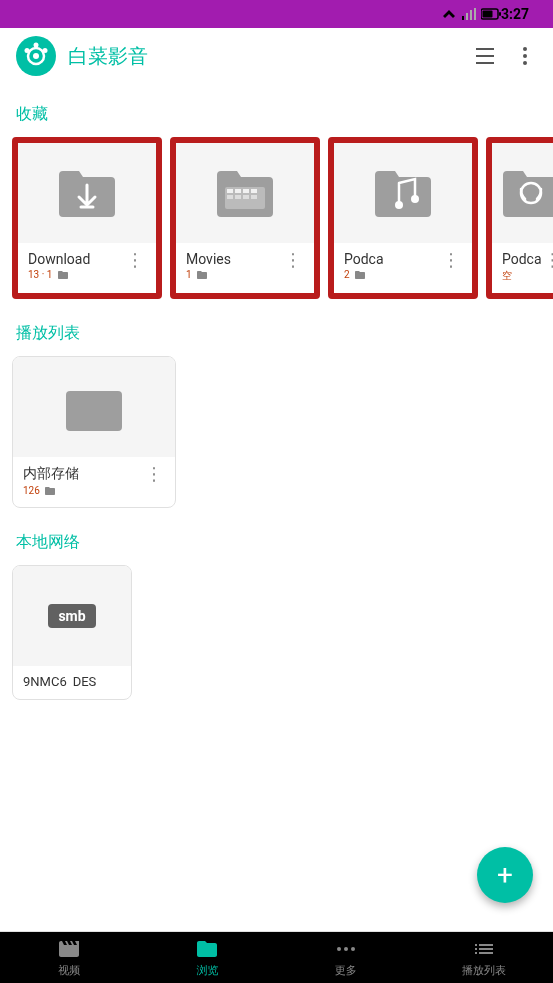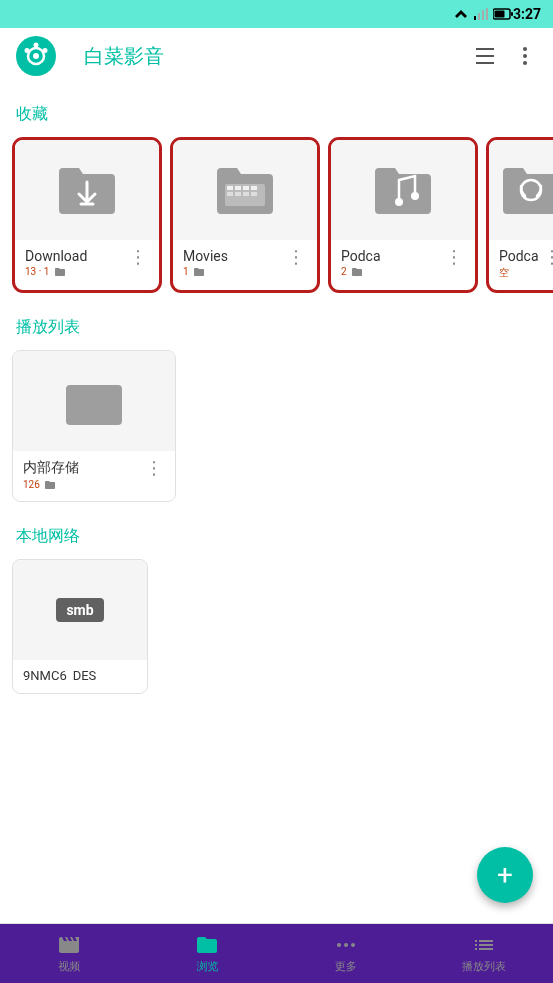--- a/index.html
+++ b/index.html
@@ -11,43 +11,43 @@
       display: flex;
       flex-direction: column;
       overflow-x: hidden;
     }
 
     
     .status-bar {
       display: flex;
       justify-content: flex-end;
       align-items: center;
-      padding: 6px 12px;
-      background: #5eead4;
+      padding: 6px 24px;
+      background: #a21caf;
       gap: 0;
       height: 28px;
     }
     .status-icons {
       display: flex;
       align-items: center;
       gap: 4px;
     }
     .status-time {
       font-size: 14px;
       font-weight: bold;
       color: #000;
     }
 
     
     .top-bar {
       display: flex;
       align-items: center;
       padding: 8px 16px;
       background: #fff;
-      gap: 28px;
+      gap: 12px;
       height: 56px;
     }
     .app-logo {
       width: 40px;
       height: 40px;
     }
     .app-title {
       font-size: 20px;
       color: #00bfa5;
       font-weight: 500;
@@ -82,22 +82,22 @@
     
     .folder-grid {
       display: flex;
       overflow-x: auto;
       padding: 4px 12px 12px;
       gap: 8px;
     }
     .folder-card {
       min-width: 150px;
       width: 150px;
-      border: 3px solid #b91c1c;
-      border-radius: 11px;
+      border: 6px solid #b91c1c;
+      border-radius: 4px;
       overflow: hidden;
       background: #fff;
       flex-shrink: 0;
     }
     .folder-icon-area {
       display: flex;
       align-items: center;
       justify-content: center;
       height: 100px;
       background: #f5f5f5;
@@ -149,21 +149,21 @@
       background: #fff;
     }
 
     
     .network-grid {
       display: flex;
       padding: 4px 12px 12px;
       gap: 8px;
     }
     .smb-card {
-      width: 136px;
+      width: 120px;
       border: 1px solid #e0e0e0;
       border-radius: 8px;
       overflow: hidden;
       background: #fff;
     }
     .smb-icon-area {
       display: flex;
       align-items: center;
       justify-content: center;
       height: 100px;
@@ -207,22 +207,22 @@
     .fab-icon {
       color: #fff;
       font-size: 28px;
       line-height: 1;
     }
 
     
     .bottom-nav {
       display: flex;
       border-top: 1px solid #e0e0e0;
-      background: #4c1d95;
-      height: 60px;
+      background: #000000;
+      height: 52px;
       position: sticky;
       bottom: 0;
     }
     .nav-item {
       flex: 1;
       display: flex;
       flex-direction: column;
       align-items: center;
       justify-content: center;
       gap: 2px;

